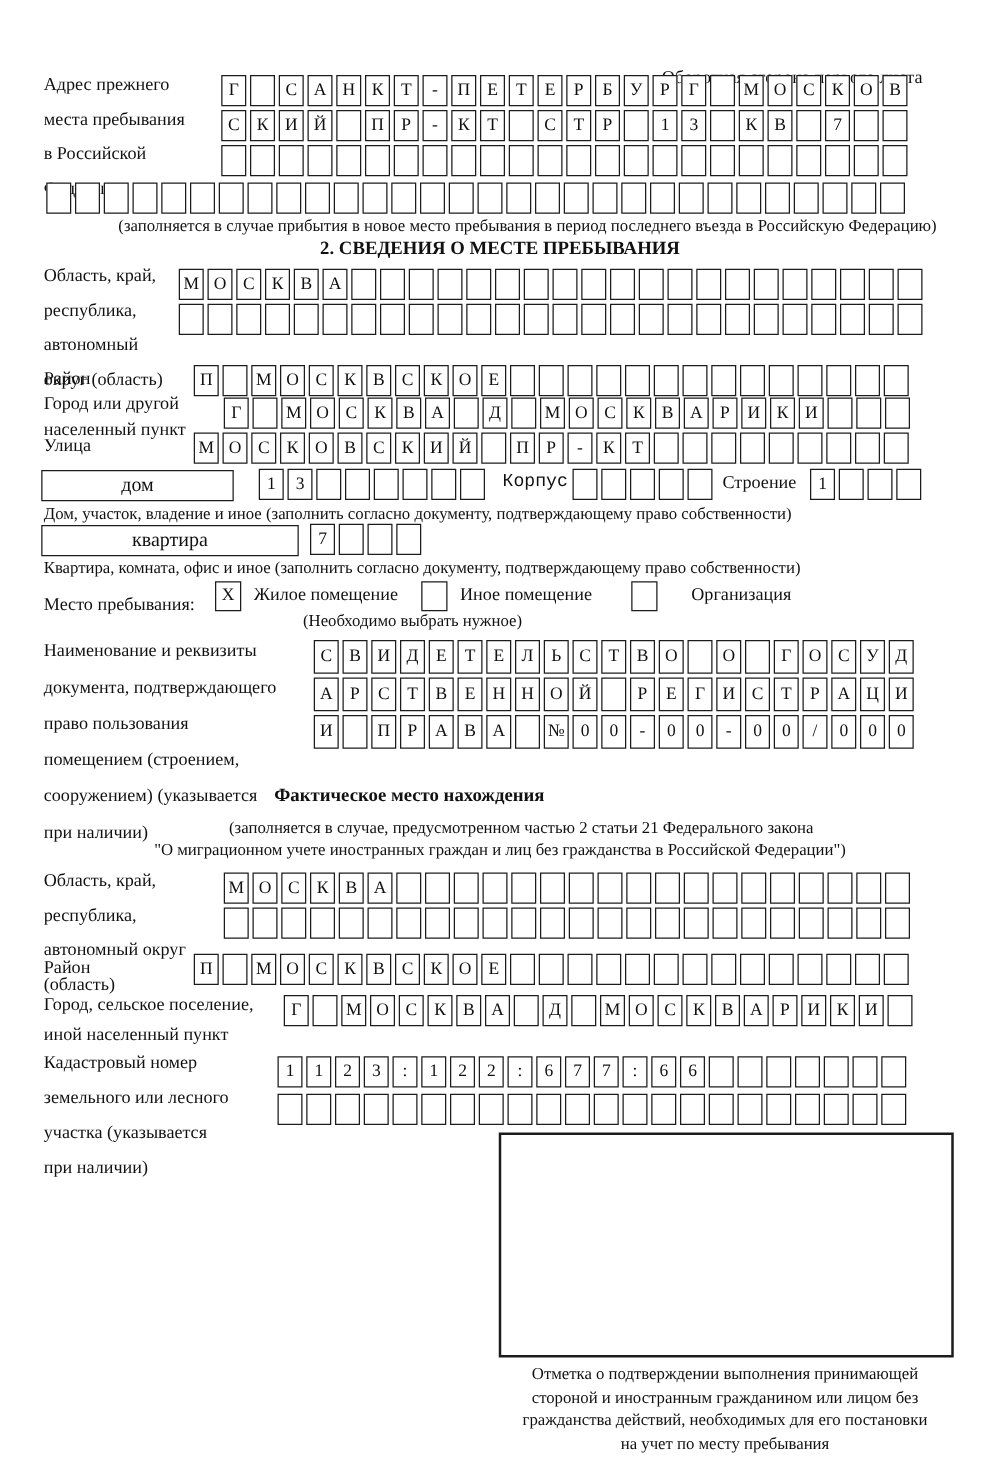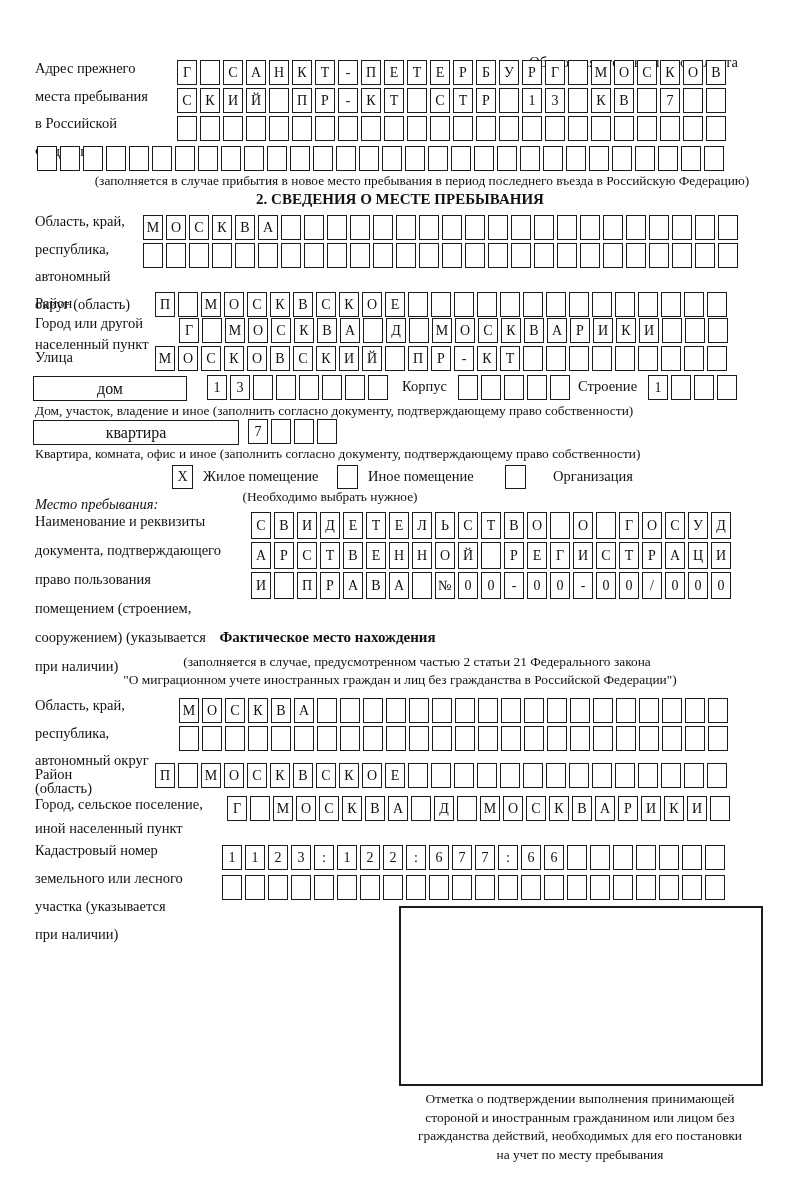--- a/index.html
+++ b/index.html
@@ -297,21 +297,21 @@
 <div class="cells" style="left:207px;top:375px;">
     <span class="cell">1</span>
     <span class="cell">3</span>
     <span class="cell"></span>
     <span class="cell"></span>
     <span class="cell"></span>
     <span class="cell"></span>
     <span class="cell"></span>
     <span class="cell"></span>
   </div>
-<div class="abs inline-label" style="left:402px;top:378px;">Корпус</div>
+<div class="abs inline-label" style="left:402px;top:378px;font-family:Liberation Mono, monospace;">Корпус</div>
 <div class="cells" style="left:458px;top:375px;">
     <span class="cell"></span>
     <span class="cell"></span>
     <span class="cell"></span>
     <span class="cell"></span>
     <span class="cell"></span>
   </div>
 <div class="abs inline-label" style="left:578px;top:378px;">Строение</div>
 <div class="cells" style="left:648px;top:375px;">
     <span class="cell">1</span>
@@ -323,21 +323,21 @@
 
 <div class="widebox abs" style="left:33px;top:420px;width:204px;height:23px;">квартира</div>
 <div class="cells" style="left:248px;top:419px;">
     <span class="cell">7</span>
     <span class="cell"></span>
     <span class="cell"></span>
     <span class="cell"></span>
   </div>
 <div class="abs note" style="left:35px;top:446px;">Квартира, комната, офис и иное (заполнить согласно документу, подтверждающему право собственности)</div>
 
-<div class="abs inline-label" style="left:35px;top:496px;font-style:italic;">Место пребывания:</div>
+<div class="abs inline-label" style="left:35px;top:476px;">Место пребывания:</div>
 <div class="checkbox" style="left:172px;top:465px;">X</div>
 <div class="abs inline-label" style="left:203px;top:468px;">Жилое помещение</div>
 <div class="checkbox" style="left:337px;top:465px;"></div>
 <div class="abs inline-label" style="left:368px;top:468px;">Иное помещение</div>
 <div class="checkbox" style="left:505px;top:465px;"></div>
 <div class="abs inline-label" style="left:553px;top:468px;">Организация</div>
 <div class="abs note center" style="left:35px;top:489px;width:590px;">(Необходимо выбрать нужное)</div>
 
 <div class="abs label" style="left:35px;top:507px;line-height:29px;">Наименование и реквизиты
 документа, подтверждающего

